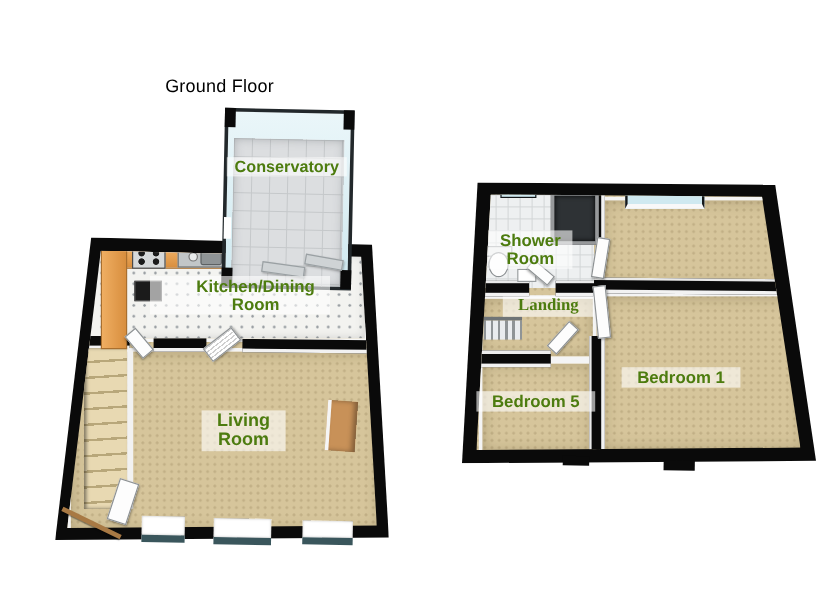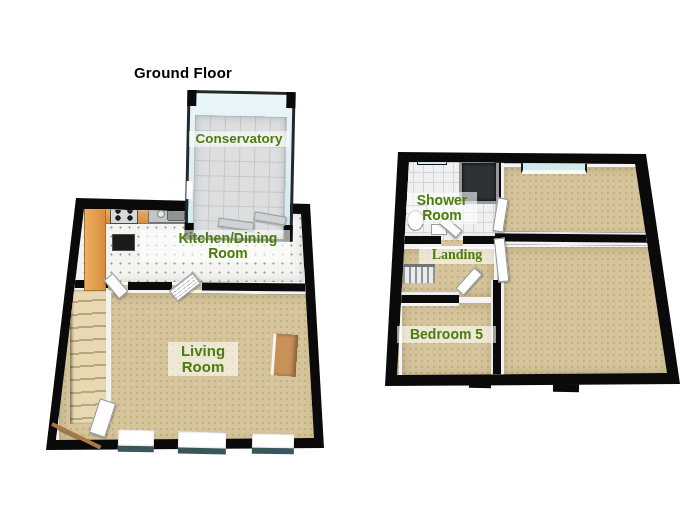--- a/index.html
+++ b/index.html
@@ -1,19 +1,19 @@
 <!DOCTYPE html>
 <html style="--wall: #0a0a0a; --carpet: #d6c59b; --kitchen-floor: #f3f3f0; --tile: #dcdee0; --tile-line: #c5c8ca; --shower-tile: #eef0f1; --glass-light: #cfe9f0; --glass-dark: #3a565c; --counter: #e09a4f; --wood-door: #a87944; --white-wall: #f2f2f2; --label-bg: #ffffff99;"><head>
 <meta charset="utf-8">
 <style>
   html,body{margin:0;padding:0;background:#fff;}
   #canvas{position:relative;width:700px;height:509px;background:#fff;overflow:hidden;
           font-family:"Liberation Sans",sans-serif;}
   .abs{position:absolute;}
-  .title{position:absolute;font-weight:bold;font-size:15px;color:#000;text-align:center;letter-spacing:.2px;}
+  .title{position:absolute;font-weight:normal;font-size:15px;color:#000;text-align:center;letter-spacing:.2px;}
   .rlabel{position:absolute;font-weight:bold;font-size:14px;line-height:1.07;color:#4d7c0f;
           text-align:center;background:var(--label-bg);padding:1px 2px;}
   .blk{position:absolute;background:var(--wall);}
   .door{position:absolute;background:#fdfdfd;border:1px solid #8e9294;box-shadow:1px 1px 2px rgba(0,0,0,.35);}
   .glasswin{position:absolute;background:var(--glass-light);border:1px solid #15181a;}
   .overlay{position:absolute;border:3px solid #f4f4f4;box-shadow:inset 0 0 12px rgba(95,82,50,.35);}
 
   
   #gf-wrap{left:44px;top:196px;width:282px;height:258px;}
   #gf-outer{left:0;top:0;width:282px;height:258px;background:var(--wall);
@@ -108,21 +108,21 @@
   #ff-win-shower{left:34px;top:6px;width:28px;height:9px;}
   #ff-win-bed2{left:138px;top:8px;width:62px;height:12px;border:2px solid #15181a;border-bottom:4px solid #f8f8f8;}
   .ff-tick{position:absolute;background:var(--wall);height:8px;}
   #ff-tick1{left:86px;top:232px;width:22px;transform:rotate(1deg);}
   #ff-tick2{left:170px;top:236px;width:26px;transform:rotate(1deg);}
 
   
   #lbl-ground-title{left:98px;top:64px;width:170px;}
   #lbl-first-title{left:445px;top:126px;width:140px;}
   #lbl-conservatory{left:189px;top:131px;width:96px;font-size:13.5px;}
-  #lbl-kitchen{left:140px;top:230px;width:120px;padding-left:28px;}
+  #lbl-kitchen{left:125px;top:230px;width:120px;padding-left:28px;}
   #lbl-living{left:168px;top:342px;width:66px;font-size:15px;}
   #lbl-shower{left:407px;top:180px;width:66px;margin-top:12px;}
   #lbl-bed2{left:512px;top:200px;width:95px;}
   #lbl-landing{left:419px;top:247px;width:72px;font-family:Liberation Serif, serif;}
   #lbl-bed3{left:397px;top:326px;width:95px;}
   #lbl-bed1{left:518px;top:306px;width:95px;}
 </style>
 </head>
 <body>
 
@@ -202,14 +202,15 @@
       <div class="glasswin" id="ff-win-shower"></div>
       <div class="glasswin" id="ff-win-bed2"></div>
     </div>
     <div class="ff-tick" id="ff-tick1"></div>
     <div class="ff-tick" id="ff-tick2"></div>
   </div>
 
   <div class="rlabel" id="lbl-shower">Shower Room</div>
   <div class="rlabel" id="lbl-landing">Landing</div>
   <div class="rlabel" id="lbl-bed3">Bedroom 5</div>
+  <div class="rlabel" id="lbl-bed1">Bedroom 1</div>
 
 </div>
 
 </body></html>

